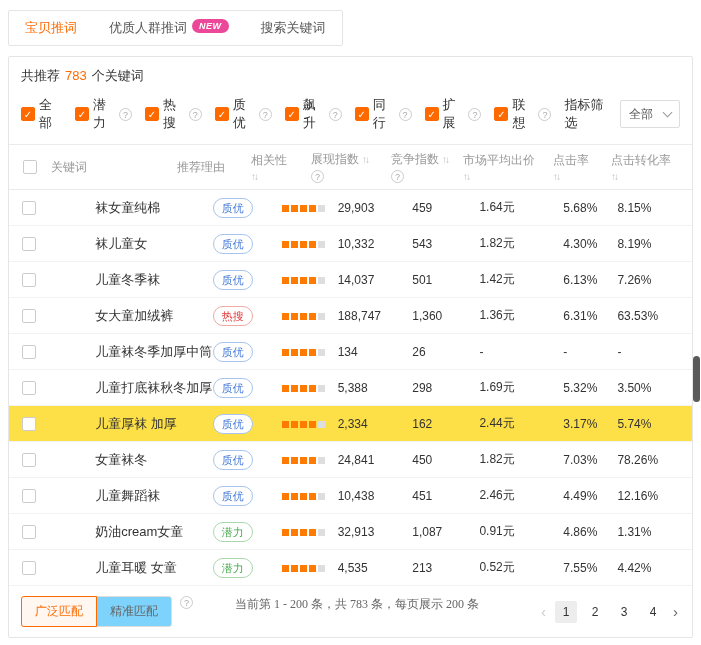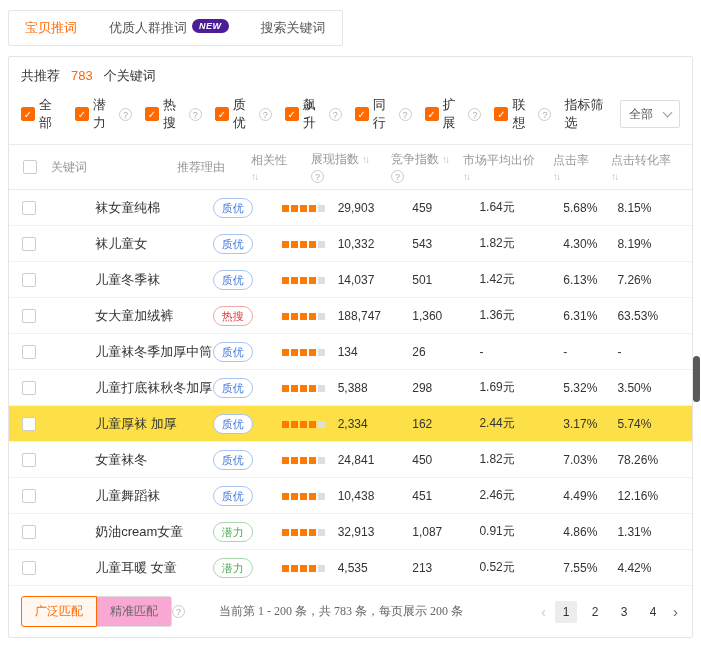--- a/index.html
+++ b/index.html
@@ -4,27 +4,27 @@
 <style>
   * { box-sizing: border-box; margin: 0; padding: 0; }
   html,body { width: 701px; height: 645px; overflow: hidden; background: #fff;
     font-family: "Liberation Sans","DejaVu Sans",sans-serif; color:#333; }
   .page { padding: 10px 8px 0; position: relative; }
 
   
   .tabbar { display: inline-flex; border: 1px solid #e5e5e5; border-radius: 2px; background:#fff; }
   .tab { display: flex; align-items: flex-start; gap: 5px; padding: 8px 16px; font-size: 13px; color:#555; cursor: pointer; }
   .tab.active { color: #ff6a00; }
-  .badge { background:#4c1d95; color:#fff; font-size: 9px; font-weight: bold; font-style: italic;
+  .badge { background:#ec4899; color:#fff; font-size: 9px; font-weight: bold; font-style: italic;
     padding: 2px 7px; border-radius: 9px; letter-spacing: .5px; }
 
   
   .panel { border: 1px solid #e5e5e5; border-radius: 2px; margin-top: 10px; background:#fff; }
   .summary { padding: 10px 12px 2px; font-size: 13px; color:#333; }
-  .summary .cnt { color:#ff6a00; margin: 0 11px; }
+  .summary .cnt { color:#ff6a00; margin: 0 5px; }
 
   .filter-row { display: flex; align-items: center; gap: 13px; padding: 9px 12px 12px; }
   .filter-item { display: flex; align-items: center; gap: 4px; font-size: 13px; color:#333; cursor: pointer; }
   .cb { width: 14px; height: 14px; border: 1px solid #ccc; border-radius: 2px; background:#fff;
     display: inline-block; flex: 0 0 auto; }
   .cb.on { background:#ff6a00; border-color:#ff6a00; color:#fff; font-size: 10px; line-height: 13px;
     text-align: center; font-weight: bold; }
   .info { display: inline-block; width: 13px; height: 13px; border: 1px solid #ccc; border-radius: 50%;
     color:#aaa; font-size: 9px; line-height: 12px; text-align: center; flex: 0 0 auto; }
   .metric { margin-left: auto; display: flex; align-items: center; gap: 8px; font-size: 13px; color:#333; }
@@ -56,23 +56,23 @@
   .tag { display: inline-block; font-size: 11px; padding: 2px 8px; border-radius: 10px;
     border: 1px solid #ccc; background:#fff; line-height: 14px; }
   .tag[data-type="quality"]   { color:#3c75d8; border-color:#a8c4ee; }
   .tag[data-type="hot"]       { color:#e03e3e; border-color:#eeaaa4; }
   .tag[data-type="potential"] { color:#46a84c; border-color:#aad8ac; }
   .bars { display: inline-flex; gap: 2px; align-items: center; }
   .bar { width: 7px; height: 7px; background:#dedede; display: inline-block; }
   .bar.on { background:#ff7a00; }
 
   
-  .footer-bar { display: flex; align-items: center; padding: 10px 12px; }
+  .footer-bar { display: flex; padding: 10px 12px; gap: 8px; }
   .match-group { display: flex; }
-  .match-btn { padding: 6px 13px; font-size: 12px; border: 1px solid #ddd; color:#666; background:#f9a8d4; cursor: pointer; }
+  .match-btn { padding: 6px 13px; font-size: 12px; border: 1px solid #ddd; color:#666; background:#7dd3fc; cursor: pointer; }
   .match-btn.broad { color:#ff6a00; border-color:#ff6a00; background:#fff7f0; border-radius: 3px 0 0 3px; position: relative; z-index: 1; }
   .match-btn.exact { border-radius: 0 3px 3px 0; margin-left: -1px; }
   .page-info { margin-left: 34px; font-size: 12px; color:#666;font-family:Liberation Serif, serif; }
   .pagination { margin-left: auto; display: flex; align-items: center; gap: 7px; }
   .page-btn { min-width: 22px; height: 22px; line-height: 22px; text-align: center; font-size: 12px;
     color:#333; border-radius: 2px; cursor: pointer; }
   .page-btn.active { background:#ededed; }
   .page-nav { font-size: 15px; line-height: 22px; cursor: pointer; padding: 0 2px; }
   .page-nav.prev { color:#ccc; }
   .page-nav.next { color:#666; }

